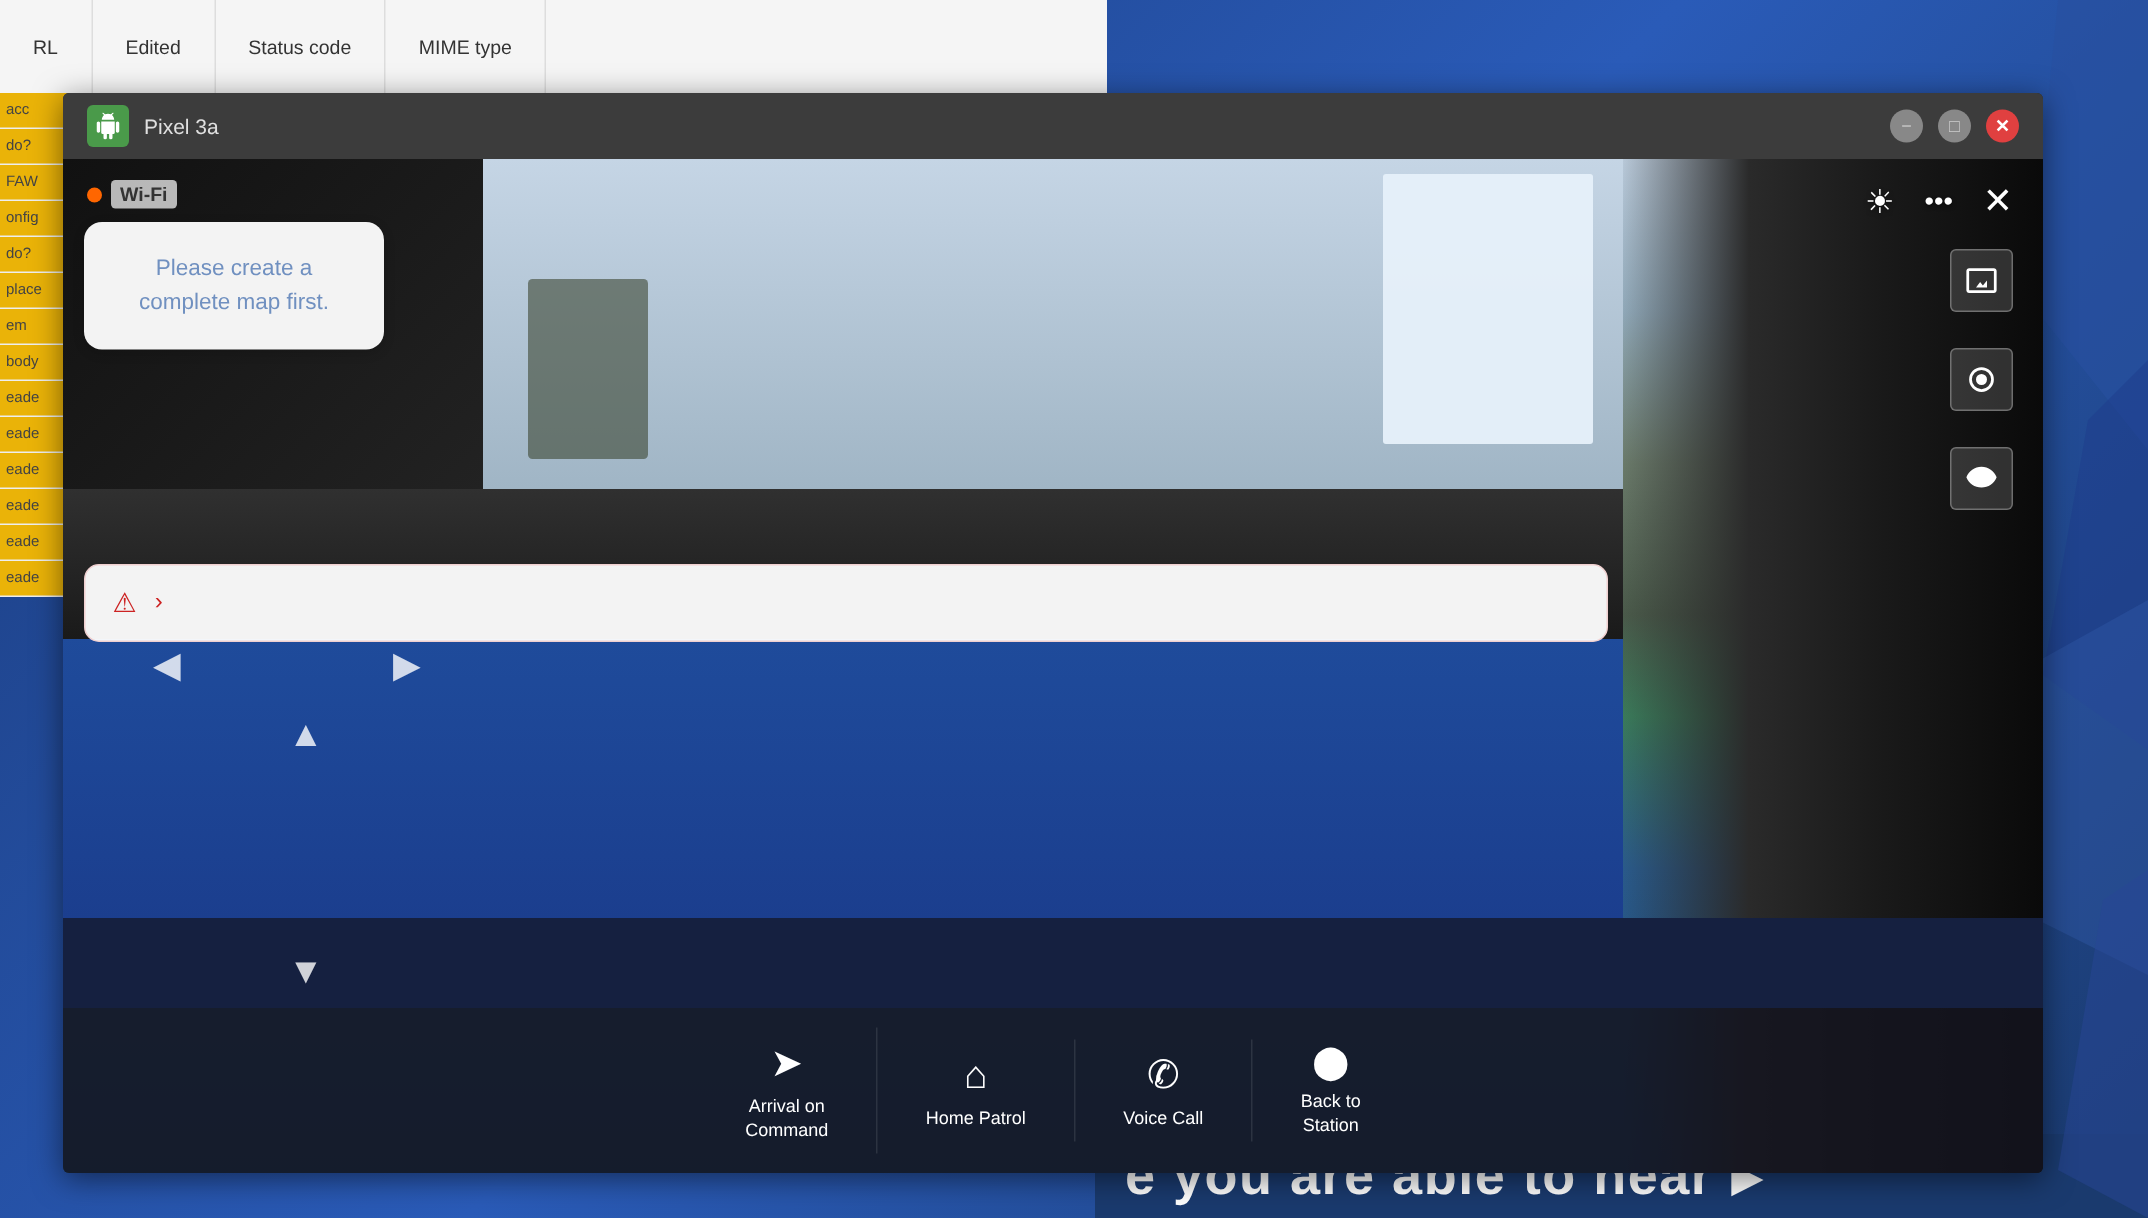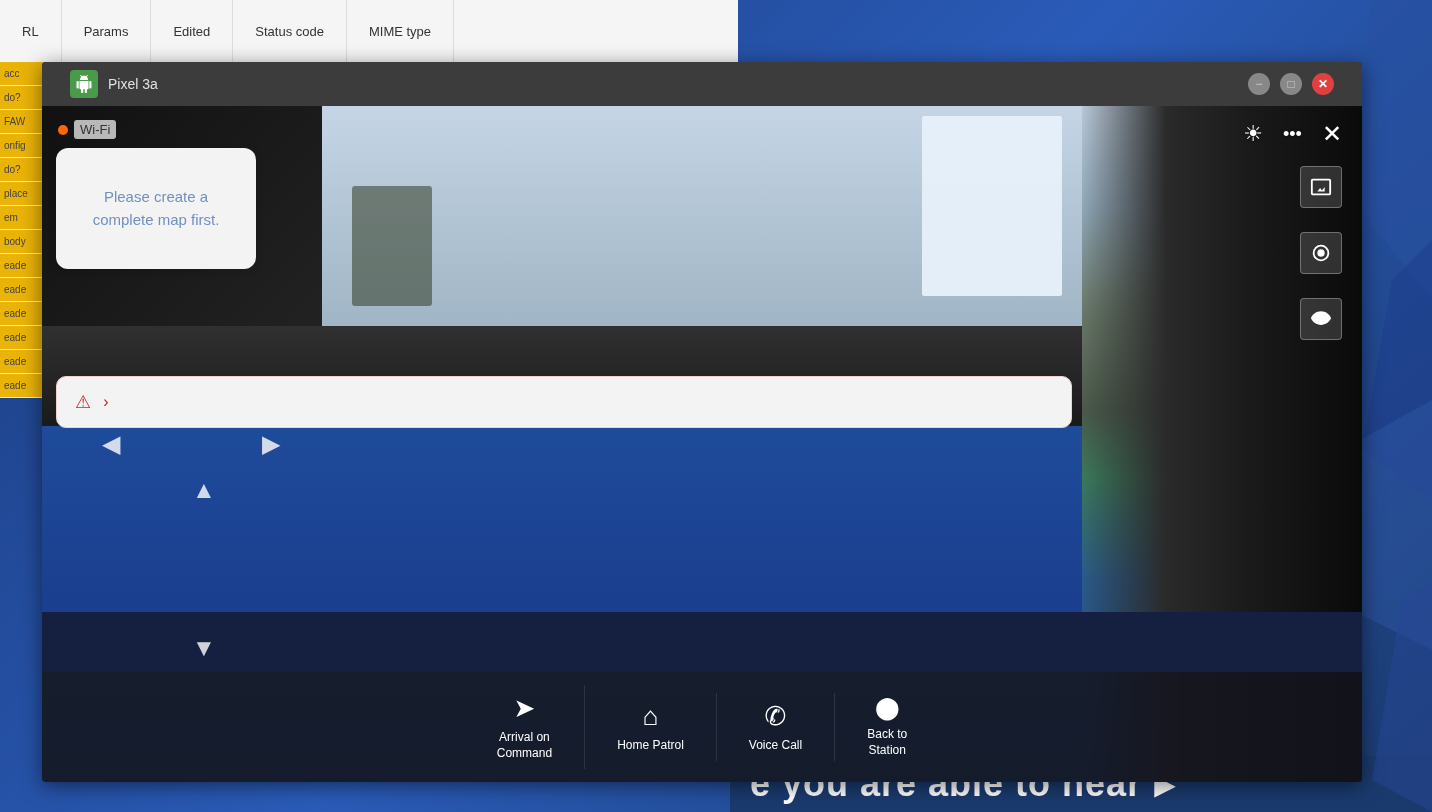--- a/index.html
+++ b/index.html
@@ -62,21 +62,21 @@
       display: flex;
       flex-direction: column;
     }
 
     .phone-titlebar {
       background: #3c3c3c;
       height: 44px;
       display: flex;
       align-items: center;
       justify-content: space-between;
-      padding: 0 28px;
+      padding: 0 16px;
       flex-shrink: 0;
     }
 
     .phone-title-left {
       display: flex;
       align-items: center;
       gap: 10px;
     }
 
     .phone-icon {
@@ -157,35 +157,35 @@
     .wifi-dot {
       width: 10px;
       height: 10px;
       border-radius: 50%;
       background: #ff6600;
     }
 
     .wifi-label {
       color: #333;
       font-size: 13px;
-      font-weight: 400;
+      font-weight: 700;
       background: rgba(255,255,255,0.7);
       padding: 2px 6px;
       border-radius: 3px;
     }
 
     
     .map-tooltip {
       position: absolute;
       top: 42px;
       left: 14px;
       width: 200px;
       background: rgba(255,255,255,0.95);
       border-radius: 12px;
-      padding: 38px 18px;
+      padding: 20px 18px;
       z-index: 20;
       box-shadow: 0 2px 8px rgba(0,0,0,0.15);
     }
 
     .map-tooltip-text {
       color: #7090c0;
       font-size: 15px;
       text-align: center;
       line-height: 1.5;
     }
@@ -398,21 +398,20 @@
       align-items: center;
     }
   </style>
 </head>
 <body>
 
 <div class="bg-blue"></div>
 
 <div class="inspector-tabs-row">
   <div class="itab">RL</div>
-  <div class="itab">Params</div>
   <div class="itab">Edited</div>
   <div class="itab">Status code</div>
   <div class="itab">MIME type</div>
 </div>
 
 <div class="inspector-left-rows">
   <div class="ileft-row">acc</div>
   <div class="ileft-row">do?</div>
   <div class="ileft-row">FAW</div>
   <div class="ileft-row">onfig</div>

